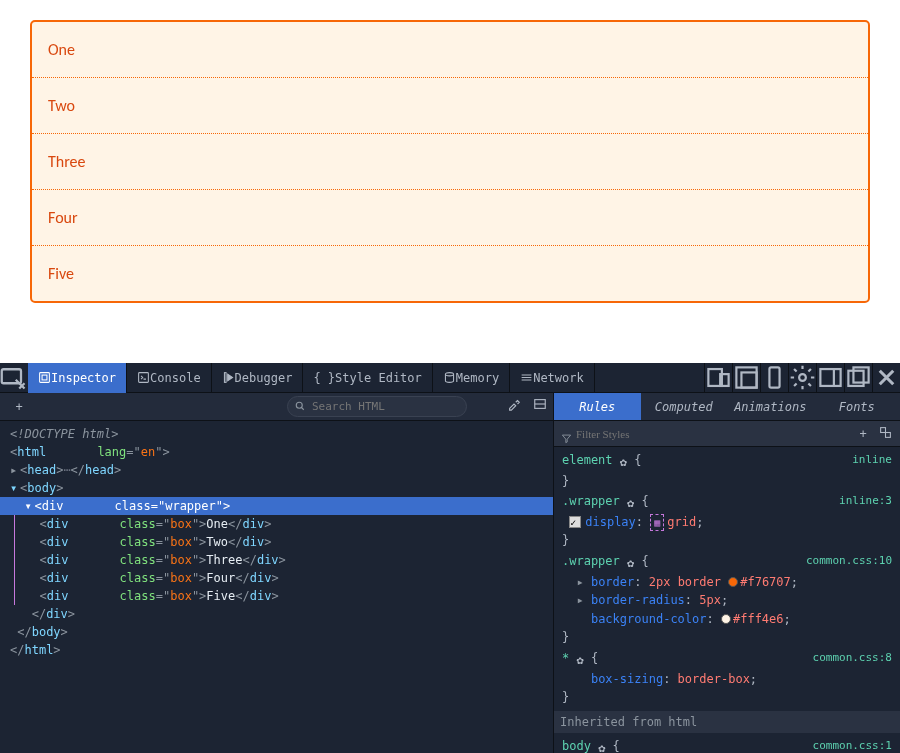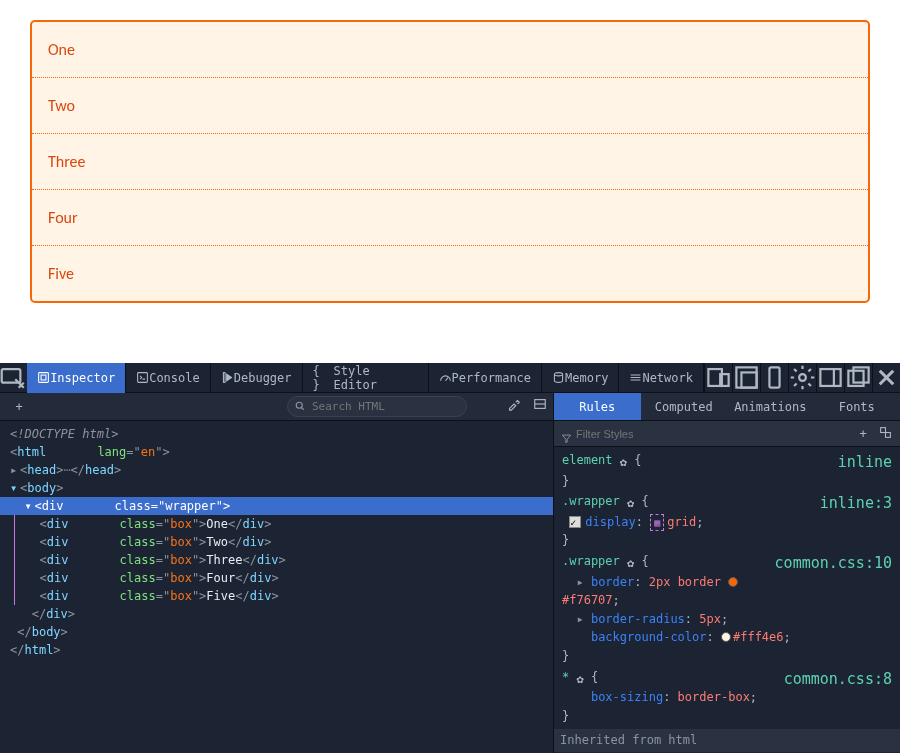--- a/index.html
+++ b/index.html
@@ -118,20 +118,21 @@
 }
 .selected-line .tag, .selected-line .attr-n, .selected-line .attr-v, .selected-line .pun, .selected-line .txt { color: #fff; }
 .guide { border-left: 1px solid #c678dd; margin-left: 4px; padding-left: 10px; }
 
 
 .styles-tabs {
   display: flex;
   height: 28px;
   background: #232b3b;
   border-bottom: 1px solid #0d1117;
+  font-style: italic;
 }
 .stab {
   flex: 1;
   text-align: center;
   line-height: 28px;
   cursor: pointer;
   color: #b0b8c4;
 }
 .stab.active { background: #3b6ecc; color: #fff; }
 .filter-bar {
@@ -141,28 +142,28 @@
   background: #2a3242;
   border-bottom: 1px solid #0d1117;
   padding: 0 4px;
 }
 .filter-input {
   flex: 1;
   background: transparent;
   border: none;
   color: #b0b8c4;
   padding-left: 18px;
-  font-family: Liberation Sans, sans-serif;
+  font-family: Liberation Serif, serif;
   font-size: 11px;
 }
 .filter-bar .fb-btn { width: 22px; text-align: center; cursor: pointer; }
 .rules-body { padding: 4px 8px 12px; line-height: 1.55; }
 .rule { margin-bottom: 2px; }
 .sel { color: #5dd2b0; }
-.src { float: right; color: #5dd2b0; font-size: 15px; }
+.src { float: right; color: #5dd2b0; font-size: 11px; }
 .prop { color: #3b82f6; margin-top: 46px; }
 .val { color: #ff7b72; }
 .brace { color: #b0b8c4; }
 .chk { display: inline-block; width: 12px; height: 12px; border: 1px solid #888; background: #ddd; vertical-align: -2px; margin-right: 4px; position: relative; }
 .chk::after { content: "✓"; color: #000; font-size: 10px; position: absolute; left: 0; top: -2px; }
 .gear { display: inline-block; vertical-align: -2px; }
 .swatch { display: inline-block; width: 10px; height: 10px; border-radius: 50%; vertical-align: -1px; margin-right: 2px; border: 1px solid #555; }
 .inherited { background: #2a3242; color: #8b949e; padding: 2px 6px; margin: 4px -8px; }
 .gridbadge { display:inline-block; border:1px dashed #c678dd; padding: 0 3px; font-size:10px; color:#c678dd; margin-right:3px; }
 .tri { color: #8b949e; }
@@ -213,27 +214,20 @@
           <path d="M7 4l6 4-6 4z" fill="#b0b8c4"></path>
         </svg>
       <span>Debugger</span>
     </div>
     <div class="tab">
       <span>{ }</span>
       <span>Style Editor</span>
     </div>
     <div class="tab">
       <svg viewBox="0 0 16 16" fill="none" stroke="#b0b8c4" stroke-width="1.3">
-          <path d="M2 12a6 6 0 0112 0"></path>
-          <path d="M8 12l3-4"></path>
-        </svg>
-      <span>Performance</span>
-    </div>
-    <div class="tab">
-      <svg viewBox="0 0 16 16" fill="none" stroke="#b0b8c4" stroke-width="1.3">
           <ellipse cx="8" cy="4" rx="5" ry="2"></ellipse>
           <path d="M3 4v8c0 1 2 2 5 2s5-1 5-2V4"></path>
         </svg>
       <span>Memory</span>
     </div>
     <div class="tab">
       <svg viewBox="0 0 16 16" fill="none" stroke="#b0b8c4" stroke-width="1.3">
           <path d="M2 5h12M2 8h12M2 11h12"></path>
         </svg>
       <span>Network</span>

